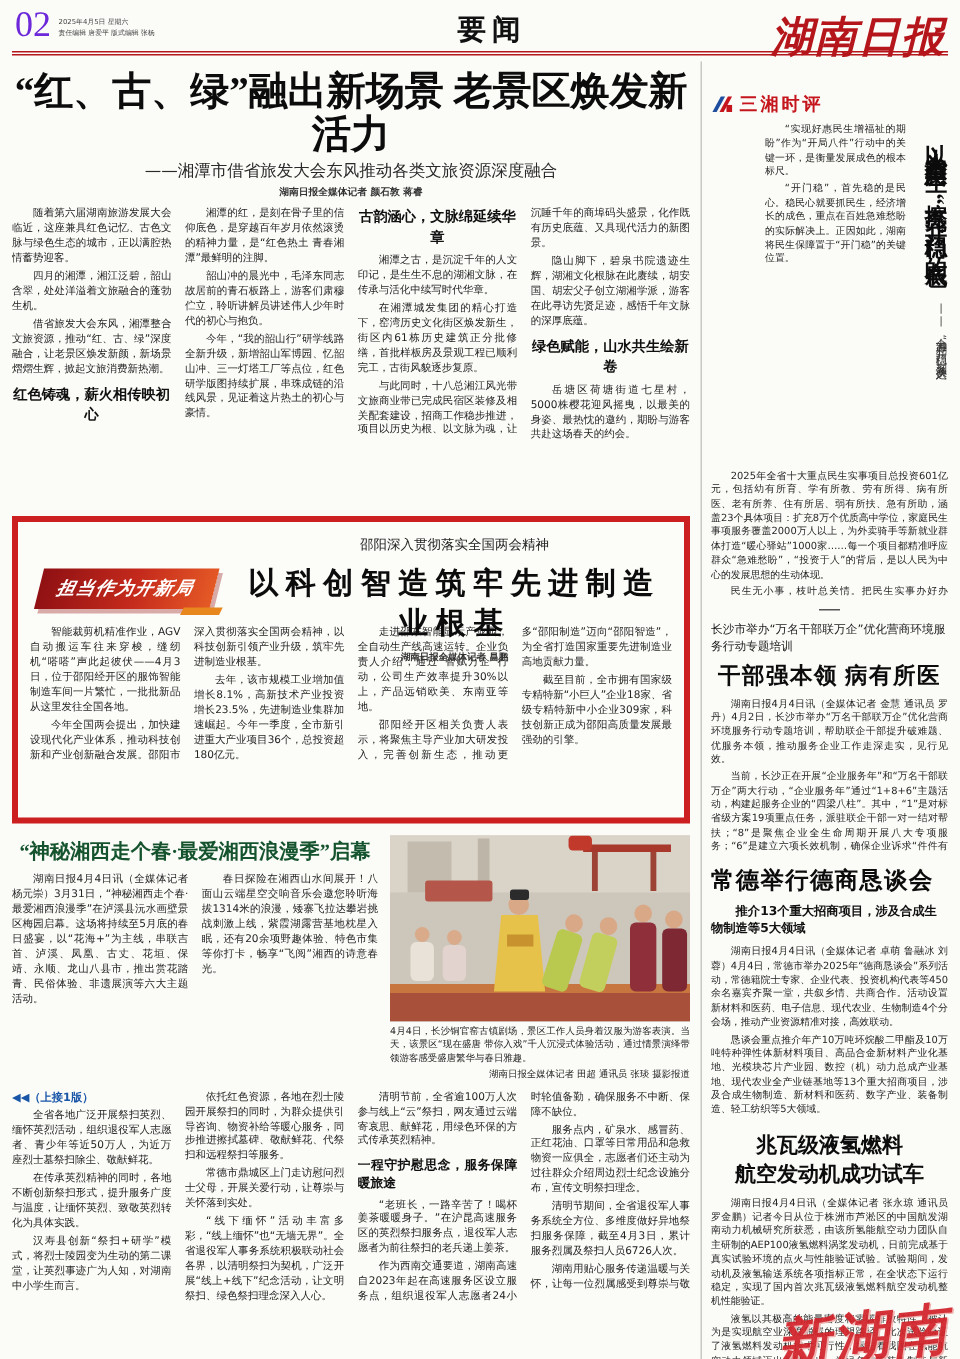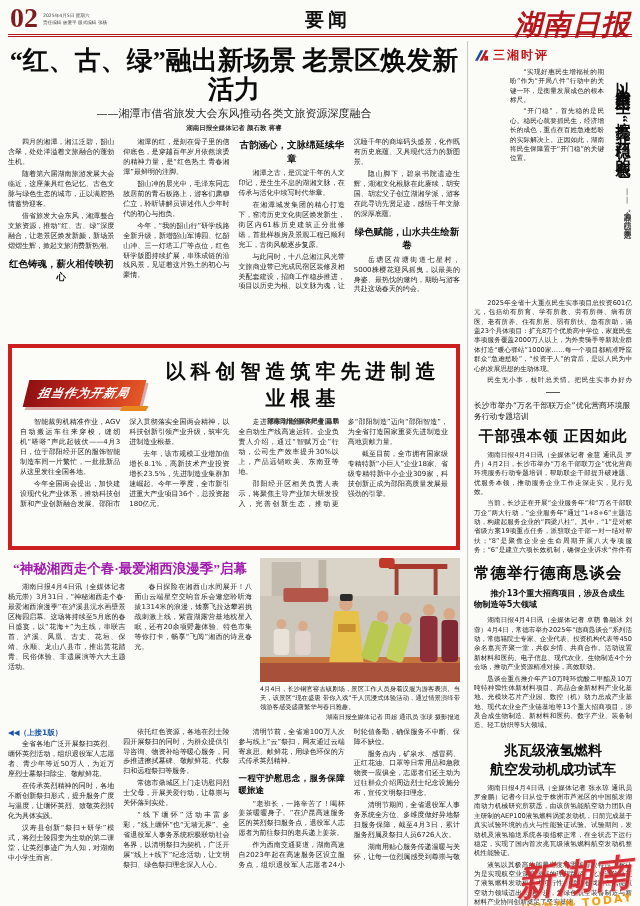--- a/index.html
+++ b/index.html
@@ -2,22 +2,22 @@
 <html><head>
 <meta charset="utf-8">
 <style>
   html,body{margin:0;padding:0;background:#e8e8e4;}
   .page{width:640px;height:906px;background:#fbfbf8;box-sizing:border-box;
     padding:6px 8px 0 8px;position:relative;overflow:hidden;
     font-family:"DejaVu Sans","Liberation Sans",sans-serif;color:#1c1c1c;}
   
   .hdr{position:relative;height:28px;border-bottom:3px double #b5161b;margin-bottom:4px;}
   .hdr-left{position:absolute;left:2px;top:0;display:flex;align-items:flex-start;gap:5px;}
-  .pageno{font-family:"Liberation Serif","DejaVu Serif",serif;font-size:28px;line-height:23px;
-    color:#7f1d1d;font-weight:bold;}
+  .pageno{font-family:"Liberation Serif","DejaVu Serif",serif;font-size:24px;line-height:23px;
+    color:#6d28d9;font-weight:normal;}
   .hdr-meta{font-size:4.6px;line-height:6.5px;color:#444;padding-top:7px;white-space:pre-line;}
   .hdr-center{position:absolute;left:16px;right:0;top:1px;text-align:center;
     font-family:"Liberation Serif","DejaVu Serif",serif;font-size:19px;font-weight:bold;color:#111;letter-spacing:4px;}
   .masthead{position:absolute;right:2px;top:0;font-size:28px;font-weight:900;font-style:italic;
     color:#b5161b;letter-spacing:1px;font-family:"DejaVu Serif","Liberation Serif",serif;}
   
   .content{display:flex;gap:7px;}
   .main{width:452px;flex:none;}
   .side{flex:1;border-left:1px solid #c8c8c4;padding-left:6px;min-width:0;}
   
@@ -48,29 +48,29 @@
   .spot-center{margin-left:138px;text-align:center;}
   .spot-kicker{font-size:9px;color:#222;margin-top:4px;}
   .spot-hed{font-family:"Liberation Serif","DejaVu Serif",serif;font-size:20px;font-weight:700;
     color:#0c0c0c;letter-spacing:5px;margin-top:5px;}
   .spot-byline{font-size:6.3px;color:#333;font-weight:bold;margin-top:5px;}
   .spot-body{height:122px;}
   
   .botrow{display:flex;gap:8px;}
   .xiangxi{width:244px;flex:none;}
   .xx-hed{font-family:"Liberation Serif","DejaVu Serif",serif;font-size:13.5px;font-weight:900;
-    text-align:center;color:#a21caf;margin:2px 0 5px 0;}
+    text-align:center;color:#14532d;margin:2px 0 5px 0;}
   .xx-body{height:128px;}
   .photo-wrap{flex:1;min-width:0;}
   .photo{width:100%;height:124px;display:block;background:#cfc8bc;}
   .caption{font-size:6.3px;line-height:1.4;text-align:justify;color:#242424;margin-top:3px;}
   .credit{font-size:6.3px;color:#242424;text-align:right;margin-top:1px;}
   .cont-body{height:146px;margin-top:6px;}
   
-  .sx-logo{display:flex;align-items:center;gap:4px;margin:6px 0 4px 0;}
+  .sx-logo{display:flex;align-items:center;gap:4px;margin:20px 0 4px 0;}
   .sx-logo-text{color:#c4161c;font-weight:bold;font-size:12px;letter-spacing:2px;}
   .sx-top{display:flex;height:228px;overflow:hidden;}
   .sx-left{width:94px;flex:none;margin-left:36px;}
   .sx-vert{flex:1;writing-mode:vertical-rl;display:flex;gap:6px;padding-top:2px;}
   .sx-title{font-family:"Liberation Serif","DejaVu Serif",serif;font-size:15px;font-weight:900;
     color:#0c0c0c;letter-spacing:3px;line-height:1.2;}
   .sx-sub{font-size:7.5px;color:#333;padding-top:28px;letter-spacing:1px;}
   .sx-byline{font-size:6.3px;color:#444;padding-top:60px;}
   .sx-bodyfull{height:86px;margin-top:3px;}
   .sx-div{width:14px;border-top:1px solid #555;margin:7px auto 7px auto;}
@@ -108,22 +108,22 @@
 
   <div class="content">
 
     <div class="main">
 
       <div>
         <h1 class="lead-hed">“红、古、绿”融出新场景  老景区焕发新活力</h1>
         <div class="lead-dek">——湘潭市借省旅发大会东风推动各类文旅资源深度融合</div>
         <div class="byline">湖南日报全媒体记者 颜石敦 蒋睿</div>
         <div class="cols cols4 lead-body">
+            <p class="flow-p">随着第六届湖南旅游发展大会临近，这座兼具红色记忆、古色文脉与绿色生态的城市，正以满腔热情蓄势迎客。</p>
             <p class="flow-p">四月的湘潭，湘江泛碧，韶山含翠，处处洋溢着文旅融合的蓬勃生机。</p>
-            <p class="flow-p">随着第六届湖南旅游发展大会临近，这座兼具红色记忆、古色文脉与绿色生态的城市，正以满腔热情蓄势迎客。</p>
             <p class="flow-p">借省旅发大会东风，湘潭整合文旅资源，推动“红、古、绿”深度融合，让老景区焕发新颜，新场景熠熠生辉，掀起文旅消费新热潮。</p>
             <h4 class="flow-h">红色铸魂，薪火相传映初心</h4>
             <p class="flow-p">湘潭的红，是刻在骨子里的信仰底色，是穿越百年岁月依然滚烫的精神力量，是“红色热土 青春湘潭”最鲜明的注脚。</p>
             <p class="flow-p">韶山冲的晨光中，毛泽东同志故居前的青石板路上，游客们肃穆伫立，聆听讲解员讲述伟人少年时代的初心与抱负。</p>
             <p class="flow-p">今年，“我的韶山行”研学线路全新升级，新增韶山军博园、忆韶山冲、三一灯塔工厂等点位，红色研学版图持续扩展，串珠成链的沿线风景，见证着这片热土的初心与豪情。</p>
             <h4 class="flow-h">古韵涵心，文脉绵延续华章</h4>
             <p class="flow-p">湘潭之古，是沉淀千年的人文印记，是生生不息的湖湘文脉，在传承与活化中续写时代华章。</p>
             <p class="flow-p">在湘潭城发集团的精心打造下，窑湾历史文化街区焕发新生，街区内61栋历史建筑正分批修缮，首批样板房及景观工程已顺利完工，古街风貌逐步复原。</p>
             <p class="flow-p">与此同时，十八总湘江风光带文旅商业带已完成民宿区装修及相关配套建设，招商工作稳步推进，项目以历史为根、以文脉为魂，让沉睡千年的商埠码头盛景，化作既有历史底蕴、又具现代活力的新图景。</p>
             <p class="flow-p">隐山脚下，碧泉书院遗迹生辉，湖湘文化根脉在此赓续，胡安国、胡宏父子创立湖湘学派，游客在此寻访先贤足迹，感悟千年文脉的深厚底蕴。</p>
@@ -131,20 +131,21 @@
             <p class="flow-p">岳塘区荷塘街道七星村，5000株樱花迎风摇曳，以最美的身姿、最热忱的邀约，期盼与游客共赴这场春天的约会。</p>
           </div>
       </div>
 
       <div class="spotbox">
         <div class="spot-head">
           <div class="badge-wrap">
             <span class="badge">担当作为开新局</span>
           </div>
           <div class="spot-center">
+            <div class="spot-kicker">邵阳深入贯彻落实全国两会精神</div>
             <div class="spot-hed">以科创智造筑牢先进制造业根基</div>
             <div class="spot-byline">湖南日报全媒体记者 昌鹏</div>
           </div>
         </div>
         <div class="cols cols4 spot-body">
             <p class="flow-p">智能裁剪机精准作业，AGV自动搬运车往来穿梭，缝纫机“嗒嗒”声此起彼伏——4月3日，位于邵阳经开区的服饰智能制造车间一片繁忙，一批批新品从这里发往全国各地。</p>
             <p class="flow-p">今年全国两会提出，加快建设现代化产业体系，推动科技创新和产业创新融合发展。邵阳市深入贯彻落实全国两会精神，以科技创新引领产业升级，筑牢先进制造业根基。</p>
             <p class="flow-p">去年，该市规模工业增加值增长8.1%，高新技术产业投资增长23.5%，先进制造业集群加速崛起。今年一季度，全市新引进重大产业项目36个，总投资超180亿元。</p>
             <p class="flow-p">走进邵东智能显示产业园，全自动生产线高速运转。企业负责人介绍，通过“智赋万企”行动，公司生产效率提升30%以上，产品远销欧美、东南亚等地。</p>
             <p class="flow-p">邵阳经开区相关负责人表示，将聚焦主导产业加大研发投入，完善创新生态，推动更多“邵阳制造”迈向“邵阳智造”，为全省打造国家重要先进制造业高地贡献力量。</p>
@@ -245,21 +246,21 @@
         </div>
         <div class="sidebody sx-bodyfull">
             <p class="flow-p">2025年全省十大重点民生实事项目总投资601亿元，包括幼有所育、学有所教、劳有所得、病有所医、老有所养、住有所居、弱有所扶、急有所助，涵盖23个具体项目：扩充8万个优质高中学位，家庭民生事项服务覆盖2000万人以上，为外卖骑手等新就业群体打造“暖心驿站”1000家……每一个项目都精准呼应群众“急难愁盼”，“投资于人”的背后，是以人民为中心的发展思想的生动体现。</p>
             <p class="flow-p">民生无小事，枝叶总关情。把民生实事办好办实，既需要真金白银的投入，更需要问需于民、问计于民的诚意。各级各部门要拿出“时时放心不下”的责任感，把每一件实事办到群众心坎上。以民生温度检验发展成色，以实干实绩回应群众期盼，“开门稳”才立得住、走得远。</p>
           </div>
         <div class="sx-div"></div>
       </div>
 
       <div>
         <div class="cadre-kicker">长沙市举办“万名干部联万企”优化营商环境服务行动专题培训</div>
-        <h2 class="cadre-hed">干部强本领  正因如此</h2>
+        <h2 class="cadre-hed">干部强本领  病有所医</h2>
         <div class="sidebody cadre-body">
             <p class="flow-p">湖南日报4月4日讯（全媒体记者 金慧 通讯员 罗丹）4月2日，长沙市举办“万名干部联万企”优化营商环境服务行动专题培训，帮助联企干部提升破难题、优服务本领，推动服务企业工作走深走实，见行见效。</p>
             <p class="flow-p">当前，长沙正在开展“企业服务年”和“万名干部联万企”两大行动，“企业服务年”通过“1+8+6”主题活动，构建起服务企业的“四梁八柱”。其中，“1”是对标省级方案19项重点任务，派驻联企干部一对一结对帮扶；“8”是聚焦企业全生命周期开展八大专项服务；“6”是建立六项长效机制，确保企业诉求“件件有着落、事事有回音”。</p>
           </div>
       </div>
 
       <div>
         <h2 class="cd-hed">常德举行德商恳谈会</h2>
         <div class="cd-dek">推介13个重大招商项目，涉及合成生物制造等5大领域</div>
         <div class="sidebody cd-body">

